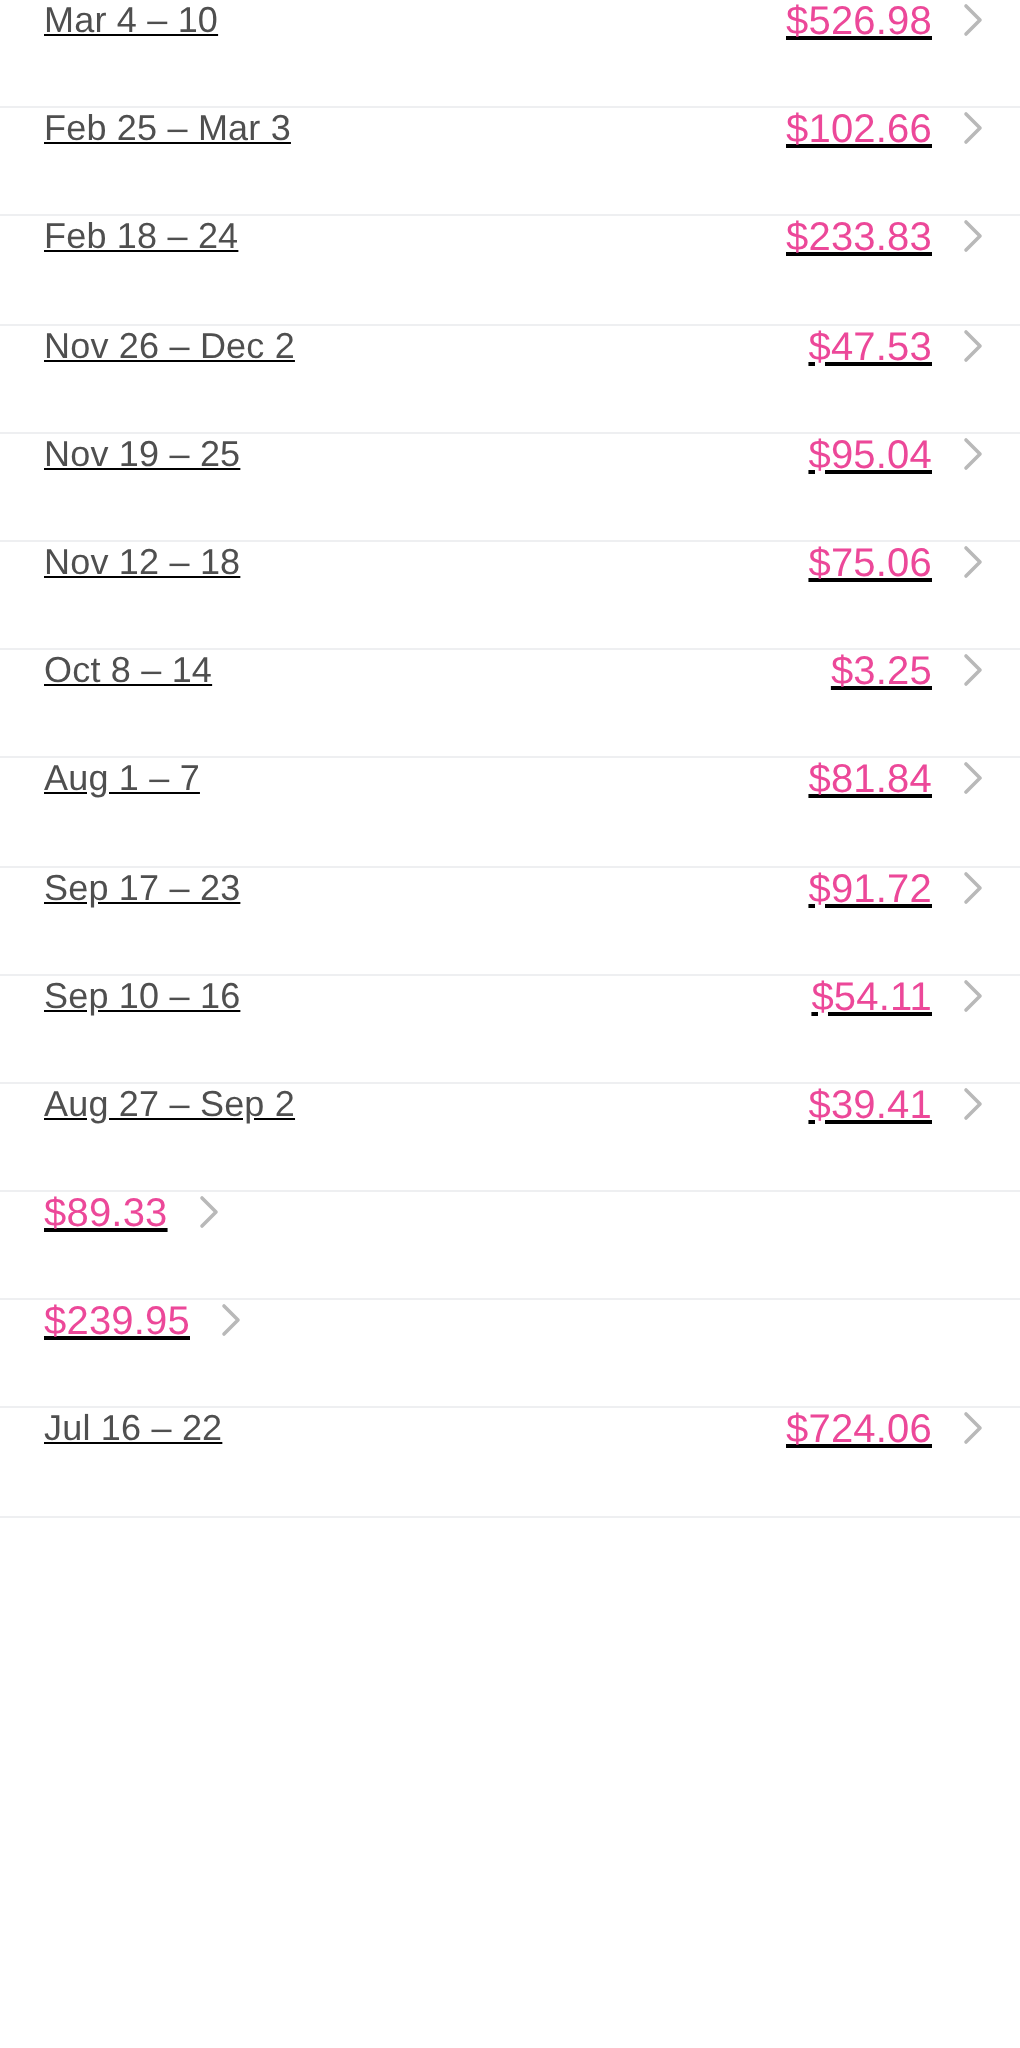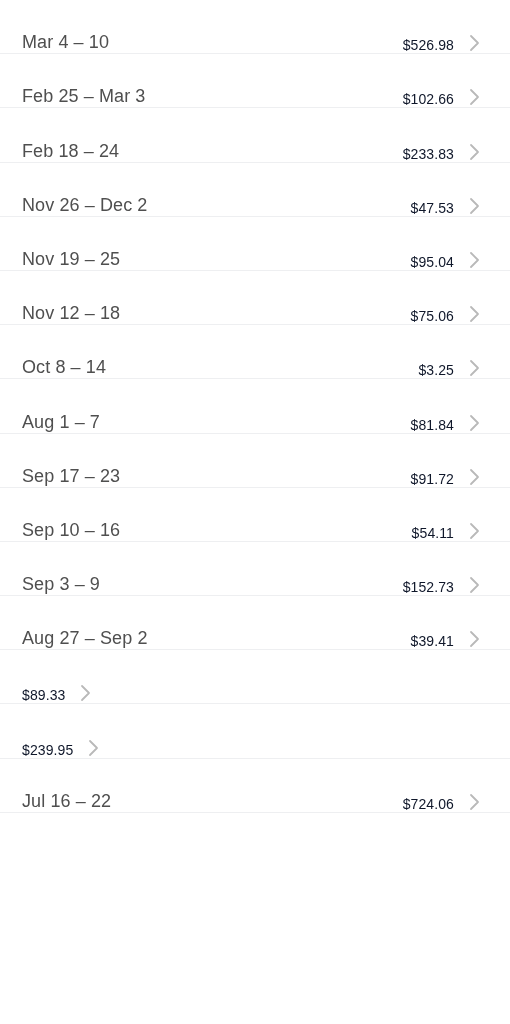--- a/index.html
+++ b/index.html
@@ -73,38 +73,39 @@
   
   .list {
     flex: 1;
     overflow: hidden;
     background: #ffffff;
   }
 
   .row {
     height: 54.2px;
     display: flex;
-    align-items: flex-end;
-    padding: 0 20px 0 22px;
+    align-items: flex-start;
+    padding: 0 8px 0 22px;
     border-bottom: 1px solid #eeeff1;
     background: #ffffff;
     cursor: pointer;
+    text-decoration: underline;
   }
 
   .row-label {
     flex: 1;
     font-size: 18px;
     color: #4f4f4f;
     white-space: nowrap;
     letter-spacing: 0.1px;
   }
 
   .row-amount {
-    font-size: 14px;
-    color: #0f172a;
+    font-size: 20px;
+    color: #ec4899;
     white-space: nowrap;
     letter-spacing: 0.1px;
     text-align: right;
   }
 
   .row-chevron {
     width: 30px;
     display: flex;
     align-items: center;
     justify-content: center;
@@ -206,29 +207,20 @@
       <div class="row">
         <span class="row-label">Sep 10 – 16</span>
         <span class="row-amount">$54.11</span>
         <span class="row-chevron">
           <svg width="12" height="20" viewBox="0 0 12 20" fill="none" xmlns="http://www.w3.org/2000/svg">
             <path d="M2 3 L9 10 L2 17" stroke="#b9b9b9" stroke-width="1.8" stroke-linecap="round" stroke-linejoin="round"></path>
           </svg>
         </span>
       </div>
       <div class="row">
-        <span class="row-label">Sep 3 – 9</span>
-        <span class="row-amount">$152.73</span>
-        <span class="row-chevron">
-          <svg width="12" height="20" viewBox="0 0 12 20" fill="none" xmlns="http://www.w3.org/2000/svg">
-            <path d="M2 3 L9 10 L2 17" stroke="#b9b9b9" stroke-width="1.8" stroke-linecap="round" stroke-linejoin="round"></path>
-          </svg>
-        </span>
-      </div>
-      <div class="row">
         <span class="row-label">Aug 27 – Sep 2</span>
         <span class="row-amount">$39.41</span>
         <span class="row-chevron">
           <svg width="12" height="20" viewBox="0 0 12 20" fill="none" xmlns="http://www.w3.org/2000/svg">
             <path d="M2 3 L9 10 L2 17" stroke="#b9b9b9" stroke-width="1.8" stroke-linecap="round" stroke-linejoin="round"></path>
           </svg>
         </span>
       </div>
       <div class="row">
         <span class="row-amount">$89.33</span>

